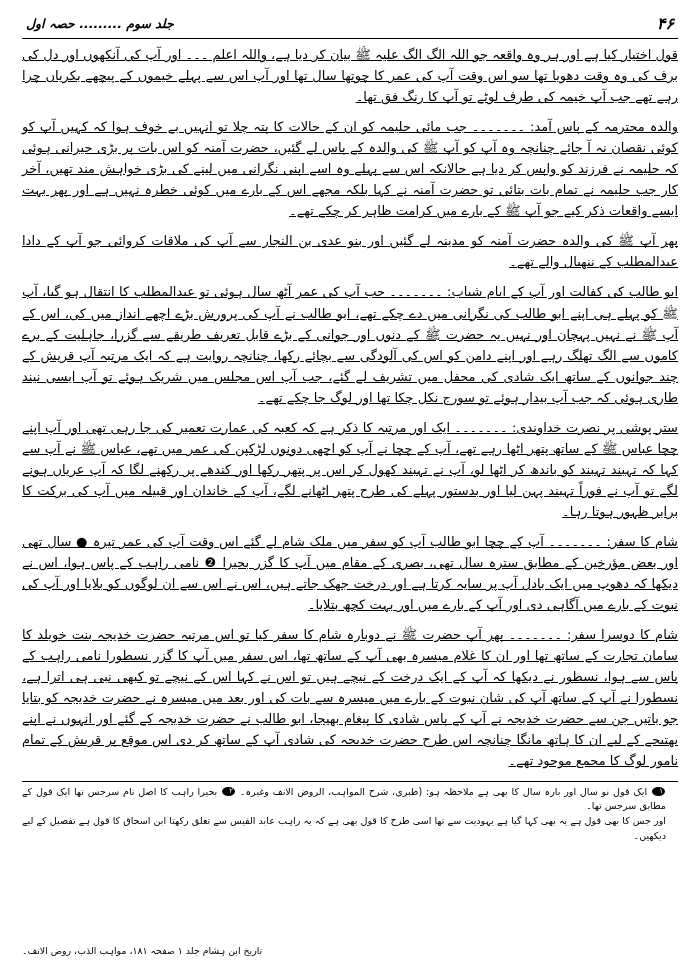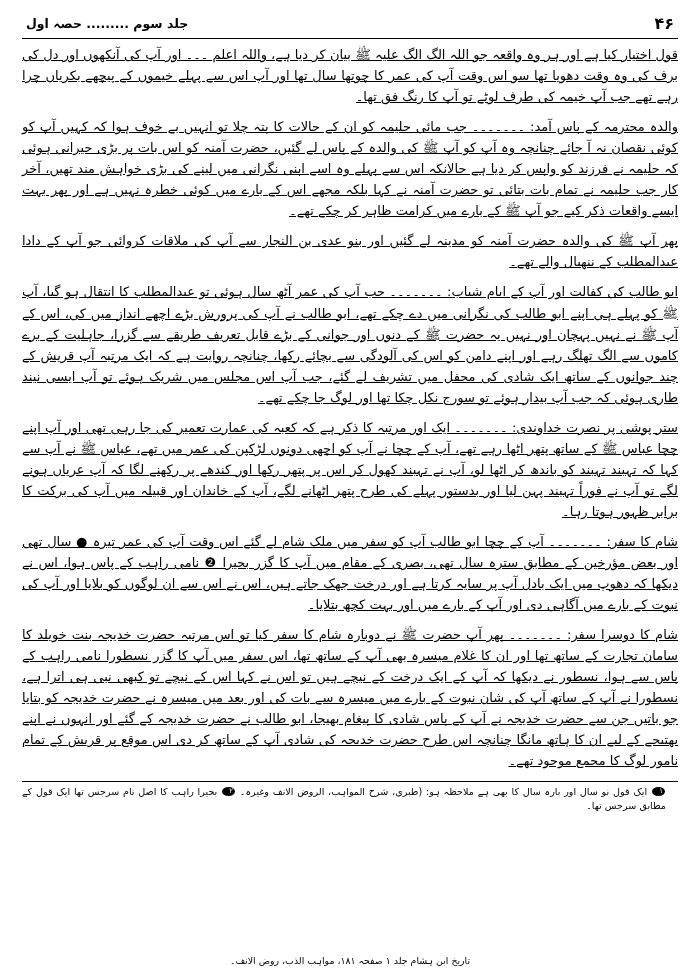--- a/index.html
+++ b/index.html
@@ -31,20 +31,21 @@
     font-size: 12.5px;
     font-weight: bold;
     direction: rtl;
     padding: 0 4px 2px 4px;
     letter-spacing: 0;
   }
   .header .h-left,
   .header .h-right,
   .header .h-center {
     white-space: nowrap;
+    font-style: italic;
   }
   .header .h-center {
     font-size: 16px;
   }
   .rule {
     border: 0;
     border-top: 1px solid #000;
     margin: 3px 0 5px 0;
   }
   
@@ -89,26 +90,26 @@
     background: #000;
     color: #fff;
     font-size: 7px;
     text-align: center;
     vertical-align: middle;
     padding: 0 2px;
     margin: 0 1px;
   }
   .footer-bottom {
     position: absolute;
-    bottom: 14px;
+    bottom: 24px;
     right: 22px;
     left: 22px;
     direction: rtl;
     font-size: 9.4px;
-    text-align: center;
+    text-align: left;
   }
 </style>
 </head>
 <body>
 
 <div class="page">
 
   <div class="header">
     <div class="h-center">۴۶</div>
     <div class="h-left">جلد سوم ......... حصہ اول</div>
@@ -128,17 +129,18 @@
 
   <hr class="foot-rule">
 
   <div class="footnotes">
     <p class="footnote">
       <span class="footmark">۱</span>
       <span>ایک قول نو سال اور بارہ سال کا بھی ہے ملاحظہ ہو: (طبری، شرح المواہب، الروض الانف وغیرہ۔</span>
       <span class="footmark">۲</span>
       <span>بحیرا راہب کا اصل نام سرجس تھا ایک قول کے مطابق سرجس تھا۔</span>
     </p>
+    <p class="footnote">اور جس کا بھی قول ہے یہ بھی کہا گیا ہے یہودیت سے تھا اسی طرح کا قول بھی ہے کہ یہ راہب عابد القیس سے تعلق رکھتا ابن اسحاق کا قول ہے تفصیل کے لیے دیکھیں۔</p>
   </div>
 
   <div class="footer-bottom">تاریخ ابن ہشام جلد ۱ صفحہ ۱۸۱، مواہب الذب، روض الانف۔</div>
 
 </div>
 
 </body></html>

